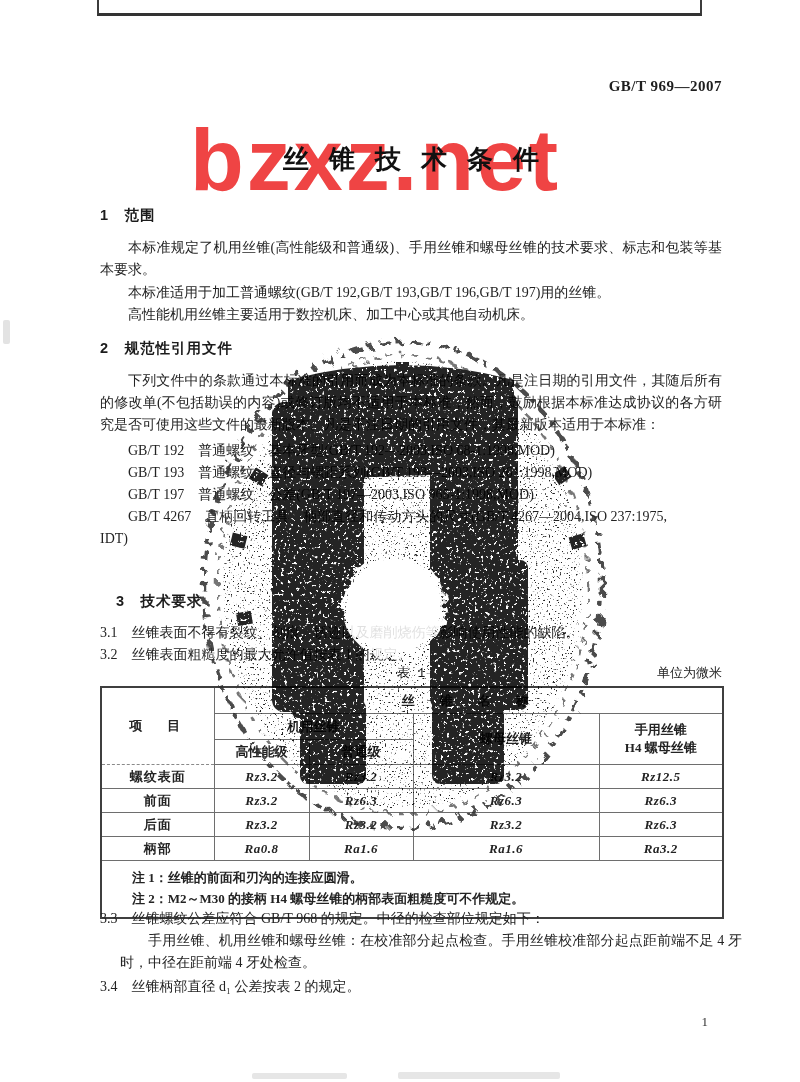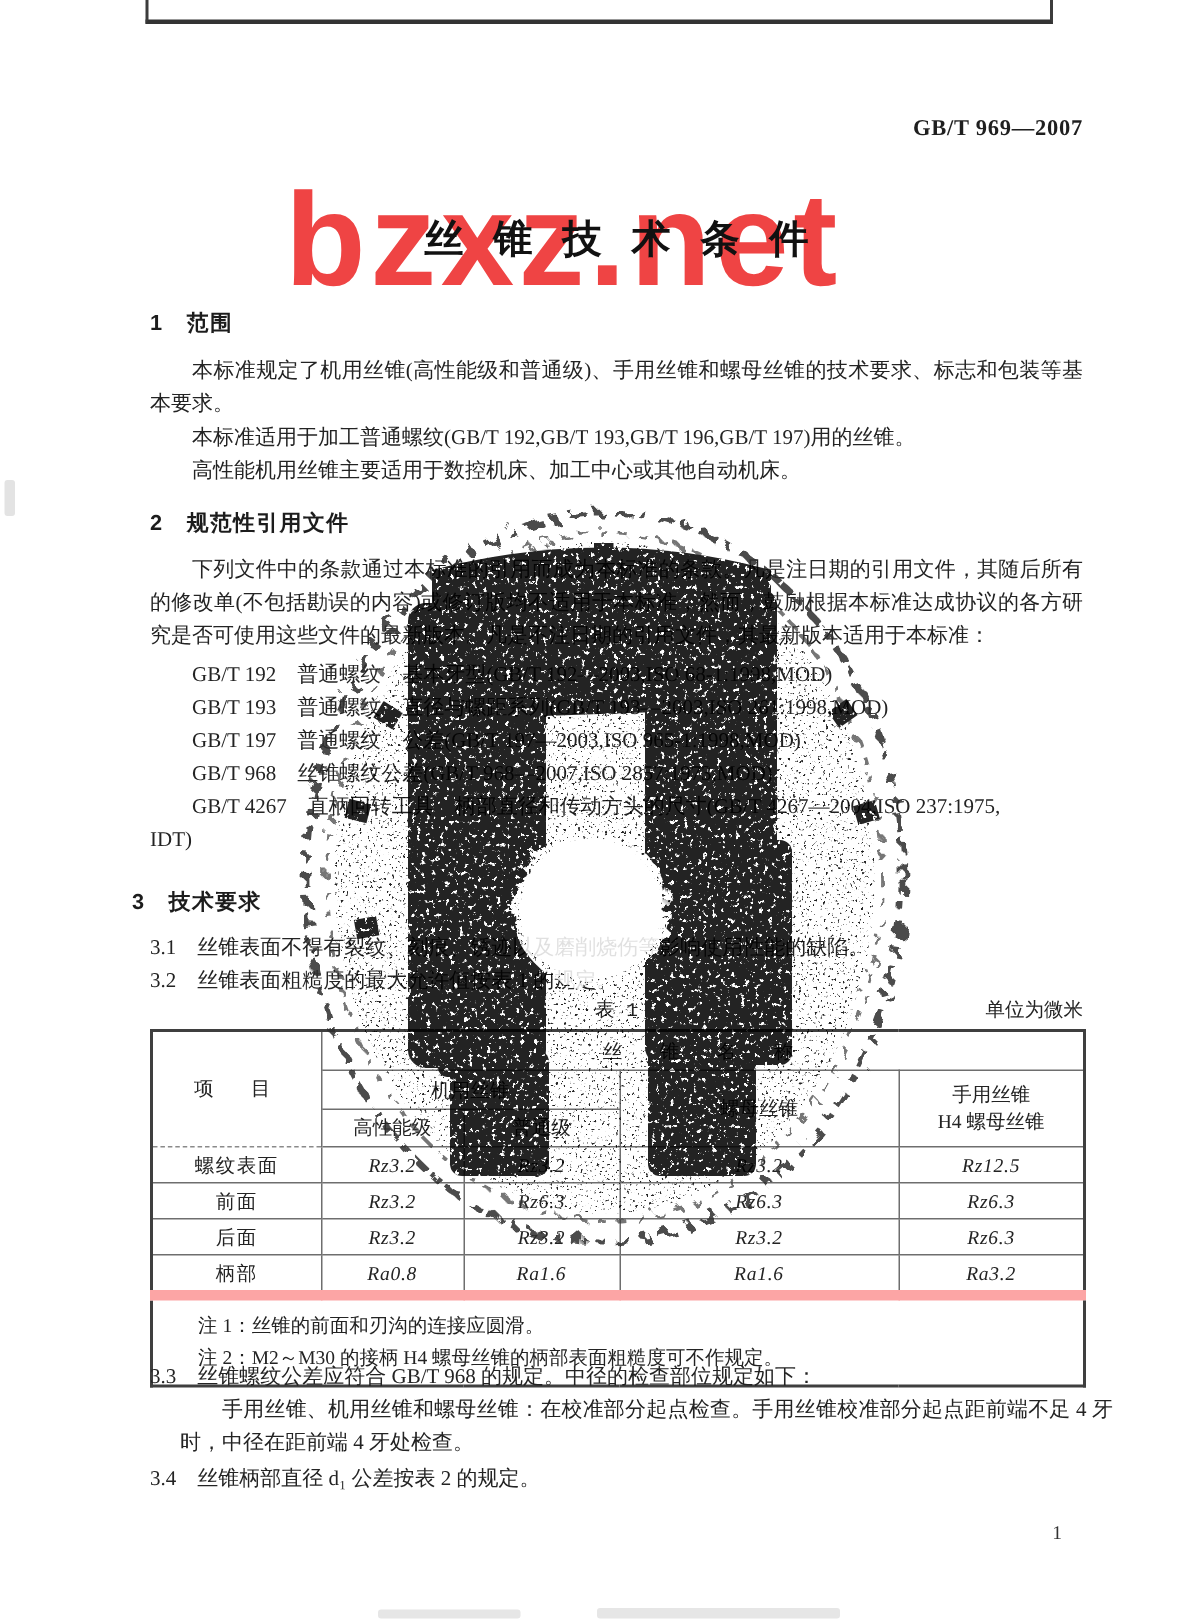--- a/index.html
+++ b/index.html
@@ -18,36 +18,36 @@
          font-weight:bold;font-size:26px;color:#111;letter-spacing:20px;padding-left:10px;z-index:2;}
   #s1h{left:100px;top:206px;}
   #s1p1{top:237px;}
   #s1p2{top:282px;}
   #s1p3{top:304px;}
   #s2h{left:100px;top:339px;}
   #s2intro{top:370px;}
   #refs{left:100px;top:440px;width:640px;font-size:14px;line-height:22px;color:#232323;}
   #refs .ref{padding-left:2em;white-space:nowrap;}
   #refs .ref.noindent{padding-left:0;}
-  #s3h{left:88px;top:592px;}
+  #s3h{left:116px;top:592px;}
   #p31{top:622px;}
   #p32{top:644px;}
   #capline{left:100px;top:664px;width:622px;font-size:13px;color:#232323;text-align:center;height:18px;font-family:Liberation Mono, monospace;}
   #capline .unit{position:absolute;right:0;top:0;font-size:13px;}
   #tbl{left:100px;top:686px;}
   table{border-collapse:collapse;table-layout:fixed;width:622px;background:transparent;}
   table{border:2px solid #3f3f3f;}
-  td{border:1px solid #6e6e6e;font-size:13px;text-align:center;vertical-align:middle;color:#232323;padding:0;}
+  td{border:1px solid #6e6e6e;font-size:13px;text-align:center;vertical-align:middle;color:#232323;padding:0;font-weight:bold;}
   tr.h1 td{height:25px;border-bottom:1px dashed #8a8a8a;letter-spacing:6px;}
   tr.h2 td{height:25px;}
   tr.h3 td{height:24px;}
   tr.data td{height:23px;border-top:1px dashed #8f8f8f;}
   td.item{letter-spacing:1px;}
   .val{font-style:italic;letter-spacing:0.5px;}
-  td.notes{border-top:7px solid #fca5a5;text-align:left;padding:6px 8px 8px 30px;font-size:13px;line-height:21px;height:34px;vertical-align:top;}
+  td.notes{border-top:1px solid #fca5a5;text-align:left;padding:6px 8px 8px 30px;font-size:13px;line-height:21px;height:34px;vertical-align:top;}
   #p33{top:908px;}
   #p33b{top:930px;margin-left:20px;}
   #p34{top:976px;}
   #pgnum{left:100px;top:1014px;width:608px;text-align:right;font-size:13px;color:#333;}
   .smudge{background:#e6e6e6;border-radius:2px;}
   .artifact{background:#e3e3e3;border-radius:2px;}
   #stamp{left:0;top:0;z-index:4;pointer-events:none;}
 </style>
 </head>
 <body>
@@ -64,21 +64,20 @@
 <div id="s1p1" class="abs para indent">本标准规定了机用丝锥(高性能级和普通级)、手用丝锥和螺母丝锥的技术要求、标志和包装等基本要求。</div>
 <div id="s1p2" class="abs para indent">本标准适用于加工普通螺纹(GB/T 192,GB/T 193,GB/T 196,GB/T 197)用的丝锥。</div>
 <div id="s1p3" class="abs para indent">高性能机用丝锥主要适用于数控机床、加工中心或其他自动机床。</div>
 
 <div id="s2h" class="abs heading">2　规范性引用文件</div>
 <div id="s2intro" class="abs para indent">下列文件中的条款通过本标准的引用而成为本标准的条款。凡是注日期的引用文件，其随后所有的修改单(不包括勘误的内容)或修订版均不适用于本标准，然而，鼓励根据本标准达成协议的各方研究是否可使用这些文件的最新版本。凡是不注日期的引用文件，其最新版本适用于本标准：</div>
 <div id="refs" class="abs">
   <div class="ref">GB/T 192　普通螺纹　基本牙型(GB/T 192—2003,ISO 68-1:1998,MOD)</div>
   <div class="ref">GB/T 193　普通螺纹　直径与螺距系列(GB/T 193—2003,ISO 261:1998,MOD)</div>
   <div class="ref">GB/T 197　普通螺纹　公差(GB/T 197—2003,ISO 965-1:1998,MOD)</div>
-  <div class="ref">GB/T 968　丝锥螺纹公差(GB/T 968—2007,ISO 2857:1973,MOD)</div>
   <div class="ref">GB/T 4267　直柄回转工具　柄部直径和传动方头的尺寸(GB/T 4267—2004,ISO 237:1975,</div>
   <div class="ref noindent">IDT)</div>
 </div>
 
 <div id="s3h" class="abs heading">3　技术要求</div>
 <div id="p31" class="abs para">3.1　丝锥表面不得有裂纹、刻痕、锈迹以及磨削烧伤等影响使用性能的缺陷。</div>
 <div id="p32" class="abs para">3.2　丝锥表面粗糙度的最大允许值按表 1 的规定。</div>
 
 <div id="capline" class="abs">
   <span>表 1</span>

